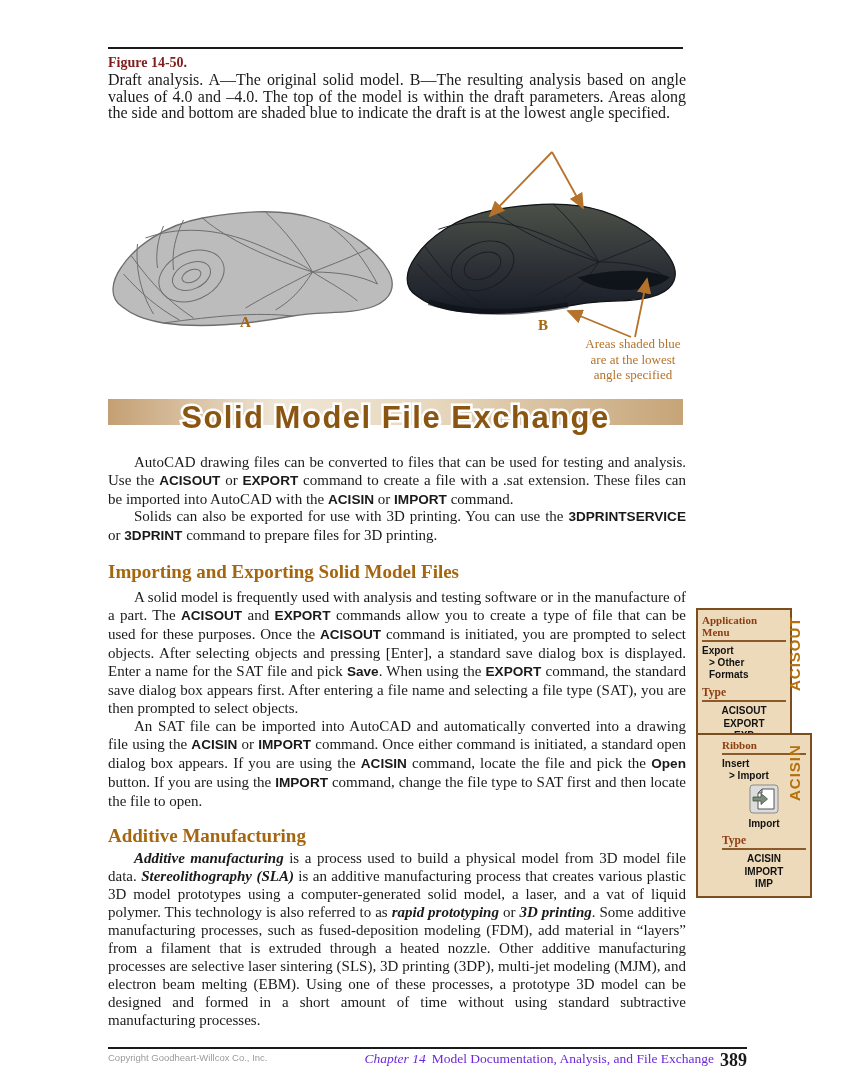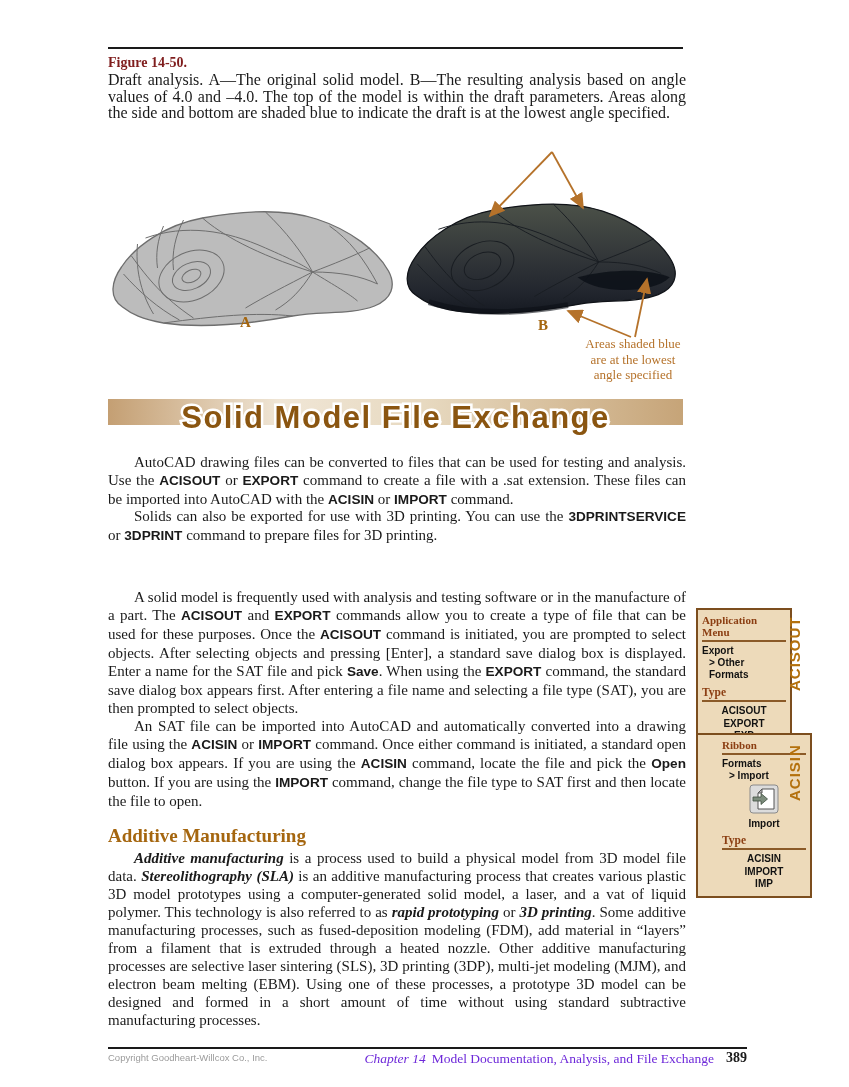--- a/index.html
+++ b/index.html
@@ -56,21 +56,21 @@
     font-family:"Liberation Sans", sans-serif; font-weight:bold; font-size:15px; letter-spacing:1px; color:#b4710d;
     writing-mode:vertical-rl; transform:rotate(180deg); text-orientation:mixed;}
   .v1{top:610px; height:88px;}
   .v2{top:735px; height:76px;}
   
   .footer-rule{position:absolute; left:108px; top:1047px; width:639px; height:1.5px; background:#1a1a1a;}
   .footer-copy{position:absolute; left:108px; top:1052px; font-family:"Liberation Sans", sans-serif;
     font-size:9.5px; color:#9b9b9b;}
   .footer-chapter{position:absolute; right:135px; top:1051px; font-size:13.5px; color:#6d28d9; white-space:nowrap;}
   .fc-it{font-style:italic; margin-right:6px;}
-  .footer-page{position:absolute; right:102px; top:1050px; font-size:14px; font-weight:bold;}
+  .footer-page{position:absolute; right:102px; top:1050px; font-size:18px; font-weight:bold;}
 </style>
 </head>
 <body>
 
 <div class="page">
 
   <div class="top-rule"></div>
   <div class="fig-label">Figure 14-50.</div>
   <div class="fig-caption">Draft analysis. A—The original solid model. B—The resulting analysis based on angle values of 4.0 and –4.0. The top of the model is within the draft parameters. Areas along the side and bottom are shaded blue to indicate the draft is at the lowest angle specified.</div>
 
@@ -148,20 +148,21 @@
   <div class="ann ann-bottom">Areas shaded blue<br>are at the lowest<br>angle specified</div>
 
   <div class="banner">
     <span class="bt bt-back">Solid Model File Exchange</span>
     <span class="bt bt-front">Solid Model File Exchange</span>
   </div>
 
   <div class="para p1"><span class="seg-plain">AutoCAD drawing files can be converted to files that can be used for testing and analysis. Use the </span><span class="seg-cmd">ACISOUT</span><span class="seg-plain"> or </span><span class="seg-cmd">EXPORT</span><span class="seg-plain"> command to create a file with a .sat extension. These files can be imported into AutoCAD with the </span><span class="seg-cmd">ACISIN</span><span class="seg-plain"> or </span><span class="seg-cmd">IMPORT</span><span class="seg-plain"> command.</span></div>
   <div class="para p2"><span class="seg-plain">Solids can also be exported for use with 3D printing. You can use the </span><span class="seg-cmd">3DPRINTSERVICE</span><span class="seg-plain"> or </span><span class="seg-cmd">3DPRINT</span><span class="seg-plain"> command to prepare files for 3D printing.</span></div>
 
+  <h2 class="h h1pos">Importing and Exporting Solid Model Files</h2>
   <div class="para p3"><span class="seg-plain">A solid model is frequently used with analysis and testing software or in the manufacture of a part. The </span><span class="seg-cmd">ACISOUT</span><span class="seg-plain"> and </span><span class="seg-cmd">EXPORT</span><span class="seg-plain"> commands allow you to create a type of file that can be used for these purposes. Once the </span><span class="seg-cmd">ACISOUT</span><span class="seg-plain"> command is initiated, you are prompted to select objects. After selecting objects and pressing [Enter], a standard save dialog box is displayed. Enter a name for the SAT file and pick </span><span class="seg-cmd">Save</span><span class="seg-plain">. When using the </span><span class="seg-cmd">EXPORT</span><span class="seg-plain"> command, the standard save dialog box appears first. After entering a file name and selecting a file type (SAT), you are then prompted to select objects.</span></div>
   <div class="para p4"><span class="seg-plain">An SAT file can be imported into AutoCAD and automatically converted into a drawing file using the </span><span class="seg-cmd">ACISIN</span><span class="seg-plain"> or </span><span class="seg-cmd">IMPORT</span><span class="seg-plain"> command. Once either command is initiated, a standard open dialog box appears. If you are using the </span><span class="seg-cmd">ACISIN</span><span class="seg-plain"> command, locate the file and pick the </span><span class="seg-cmd">Open</span><span class="seg-plain"> button. If you are using the </span><span class="seg-cmd">IMPORT</span><span class="seg-plain"> command, change the file type to SAT first and then locate the file to open.</span></div>
 
   <h2 class="h h2pos">Additive Manufacturing</h2>
   <div class="para p5"><span class="seg-bi">Additive manufacturing</span><span class="seg-plain"> is a process used to build a physical model from 3D model file data. </span><span class="seg-bi">Stereolithography (SLA)</span><span class="seg-plain"> is an additive manufacturing process that creates various plastic 3D model prototypes using a computer-generated solid model, a laser, and a vat of liquid polymer. This technology is also referred to as </span><span class="seg-bi">rapid prototyping</span><span class="seg-plain"> or </span><span class="seg-bi">3D printing</span><span class="seg-plain">. Some additive manufacturing processes, such as fused-deposition modeling (FDM), add material in “layers” from a filament that is extruded through a heated nozzle. Other additive manufacturing processes are selective laser sintering (SLS), 3D printing (3DP), multi-jet modeling (MJM), and electron beam melting (EBM). Using one of these processes, a prototype 3D model can be designed and formed in a short amount of time without using standard subtractive manufacturing processes.</span></div>
 
   <div class="sidebox box1">
     <div class="sb-title">Application Menu</div>
     <div class="sb-rule"></div>
     <div class="sb-path">Export</div>
@@ -172,21 +173,21 @@
       <div>ACISOUT</div>
       <div>EXPORT</div>
       <div>EXP</div>
     </div>
   </div>
   <div class="vlabel v1">ACISOUT</div>
 
   <div class="sidebox box2">
     <div class="sb-title">Ribbon</div>
     <div class="sb-rule"></div>
-    <div class="sb-path">Formats</div>
+    <div class="sb-path">Insert</div>
     <div class="sb-path sb-indent">&gt; Import</div>
     <div class="sb-iconwrap">
       <svg class="import-icon" width="30" height="30" viewBox="0 0 30 30">
         <rect x="1" y="1" width="28" height="28" rx="3" fill="#dcdcdc" stroke="#8a8a8a"></rect>
         <path d="M13 5 L25 5 L25 25 L9 25 L9 9 Z" fill="#ffffff" stroke="#555555"></path>
         <path d="M13 5 L13 9 L9 9 Z" fill="#b5b5b5" stroke="#555555"></path>
         <path d="M4 13 L12 13 L12 9.5 L18.5 15 L12 20.5 L12 17 L4 17 Z" fill="#7d8d7d" stroke="#3f4f3f" stroke-width="0.8"></path>
       </svg>
       <div class="sb-iconlabel">Import</div>
     </div>

